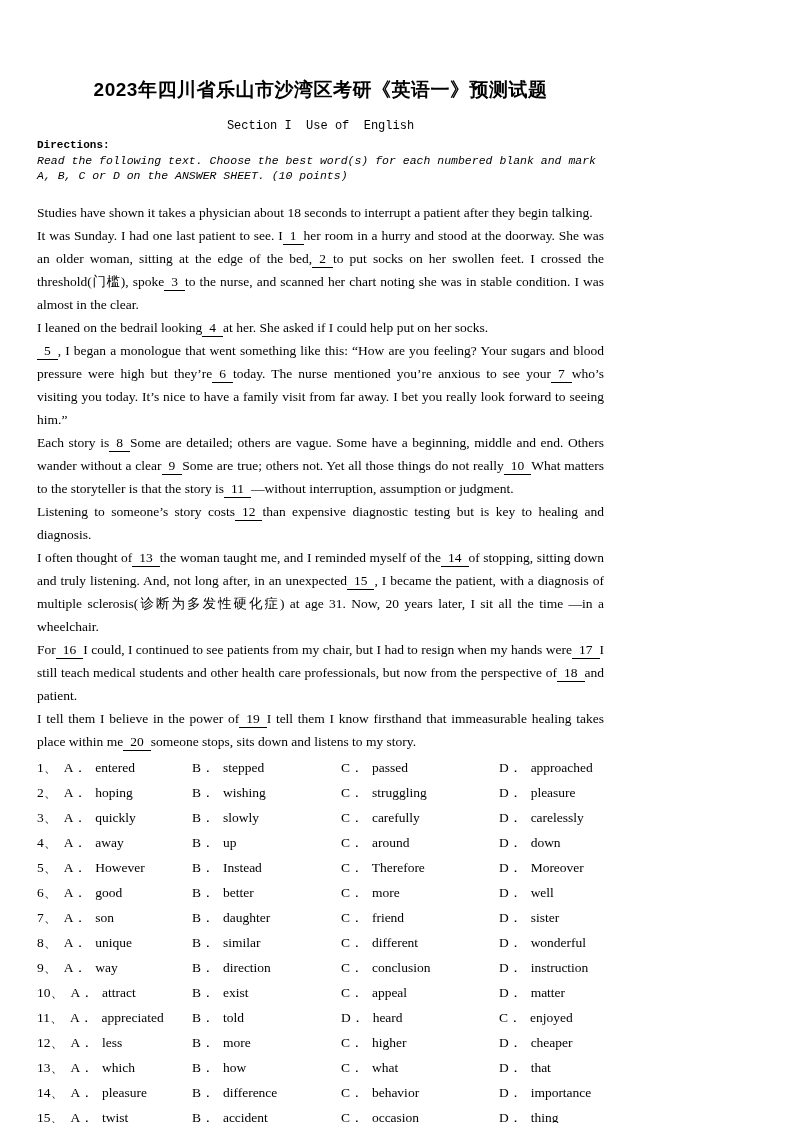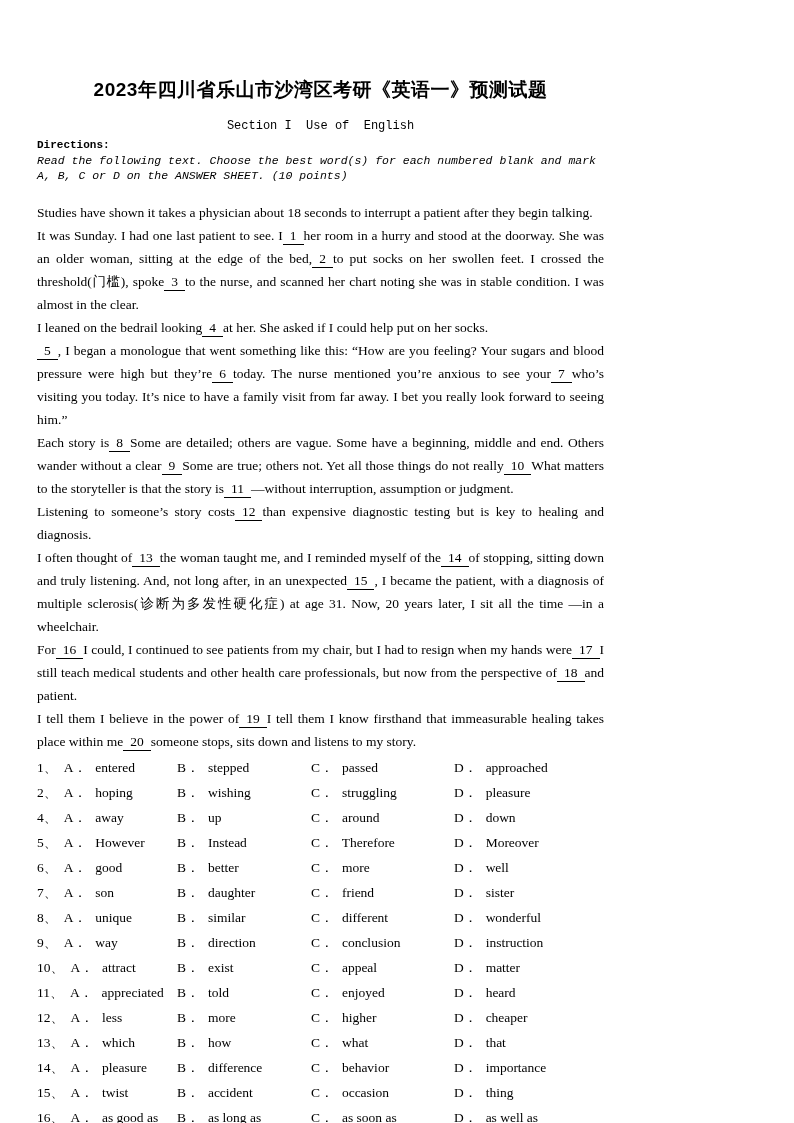--- a/index.html
+++ b/index.html
@@ -63,20 +63,21 @@
     padding: 0 7px;
     line-height: 17px;
   }
   .questions { margin-top: 2px; }
   .q-row {
     display: grid;
     grid-template-columns: 140px 134px 143px auto;
     font-family: "Liberation Serif", serif;
     font-size: 13.5px;
     line-height: 25px;
+    gap: 15px;
   }
   .q-num { margin-right: 3px; }
   .opt-letter { margin-right: 5px; }
 </style>
 </head>
 <body>
 
 <div class="page">
 
   <h1 class="doc-title">2023年四川省乐山市沙湾区考研《英语一》预测试题</h1>
@@ -132,20 +133,39 @@
       <span class="opt-letter">C．</span>
       <span class="opt-word">struggling</span>
     </span>
     <span class="q-cell">
       <span class="opt-letter">D．</span>
       <span class="opt-word">pleasure</span>
     </span>
   </div>
       <div class="q-row">
     <span class="q-cell">
+      <span class="q-num">3、</span>
+      <span class="opt-letter">A．</span>
+      <span class="opt-word">quickly</span>
+    </span>
+    <span class="q-cell">
+      <span class="opt-letter">B．</span>
+      <span class="opt-word">slowly</span>
+    </span>
+    <span class="q-cell">
+      <span class="opt-letter">C．</span>
+      <span class="opt-word">carefully</span>
+    </span>
+    <span class="q-cell">
+      <span class="opt-letter">D．</span>
+      <span class="opt-word">carelessly</span>
+    </span>
+  </div>
+      <div class="q-row">
+    <span class="q-cell">
       <span class="q-num">4、</span>
       <span class="opt-letter">A．</span>
       <span class="opt-word">away</span>
     </span>
     <span class="q-cell">
       <span class="opt-letter">B．</span>
       <span class="opt-word">up</span>
     </span>
     <span class="q-cell">
       <span class="opt-letter">C．</span>
@@ -274,27 +294,27 @@
     <span class="q-cell">
       <span class="q-num">11、</span>
       <span class="opt-letter">A．</span>
       <span class="opt-word">appreciated</span>
     </span>
     <span class="q-cell">
       <span class="opt-letter">B．</span>
       <span class="opt-word">told</span>
     </span>
     <span class="q-cell">
+      <span class="opt-letter">D．</span>
+      <span class="opt-word">heard</span>
+    </span>
+    <span class="q-cell">
       <span class="opt-letter">C．</span>
       <span class="opt-word">enjoyed</span>
     </span>
-    <span class="q-cell">
-      <span class="opt-letter">D．</span>
-      <span class="opt-word">heard</span>
-    </span>
   </div>
       <div class="q-row">
     <span class="q-cell">
       <span class="q-num">12、</span>
       <span class="opt-letter">A．</span>
       <span class="opt-word">less</span>
     </span>
     <span class="q-cell">
       <span class="opt-letter">B．</span>
       <span class="opt-word">more</span>

